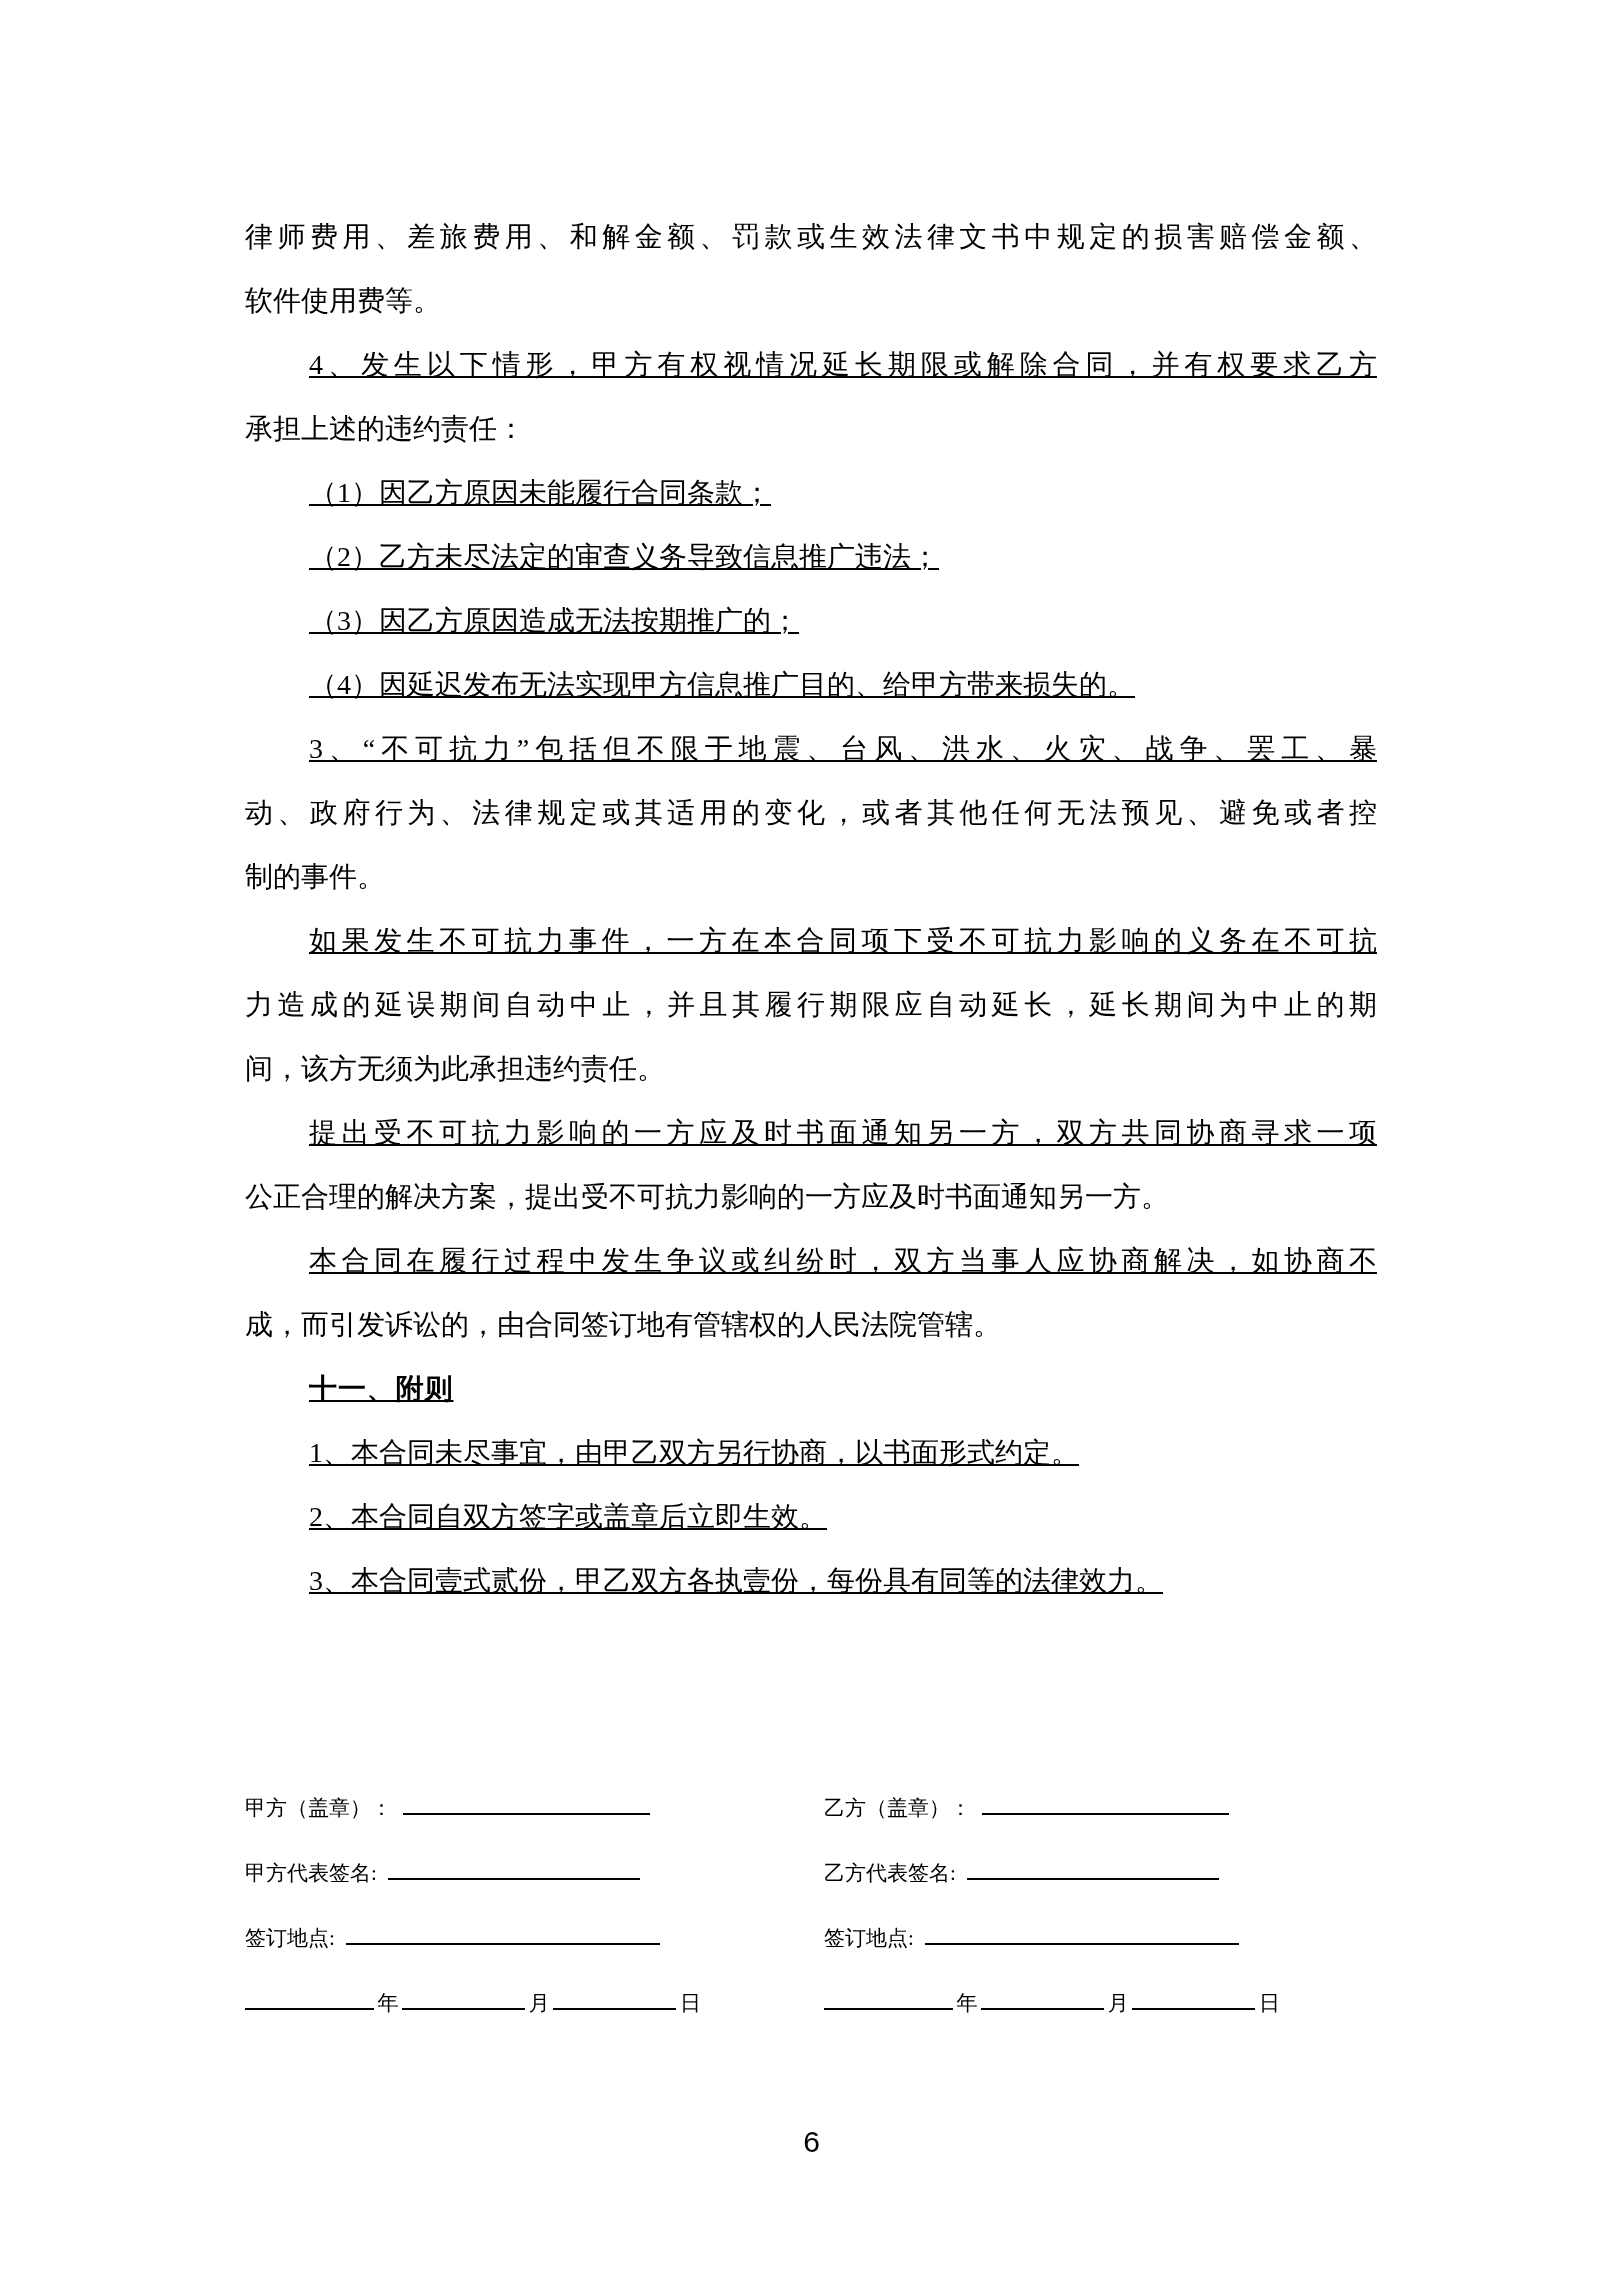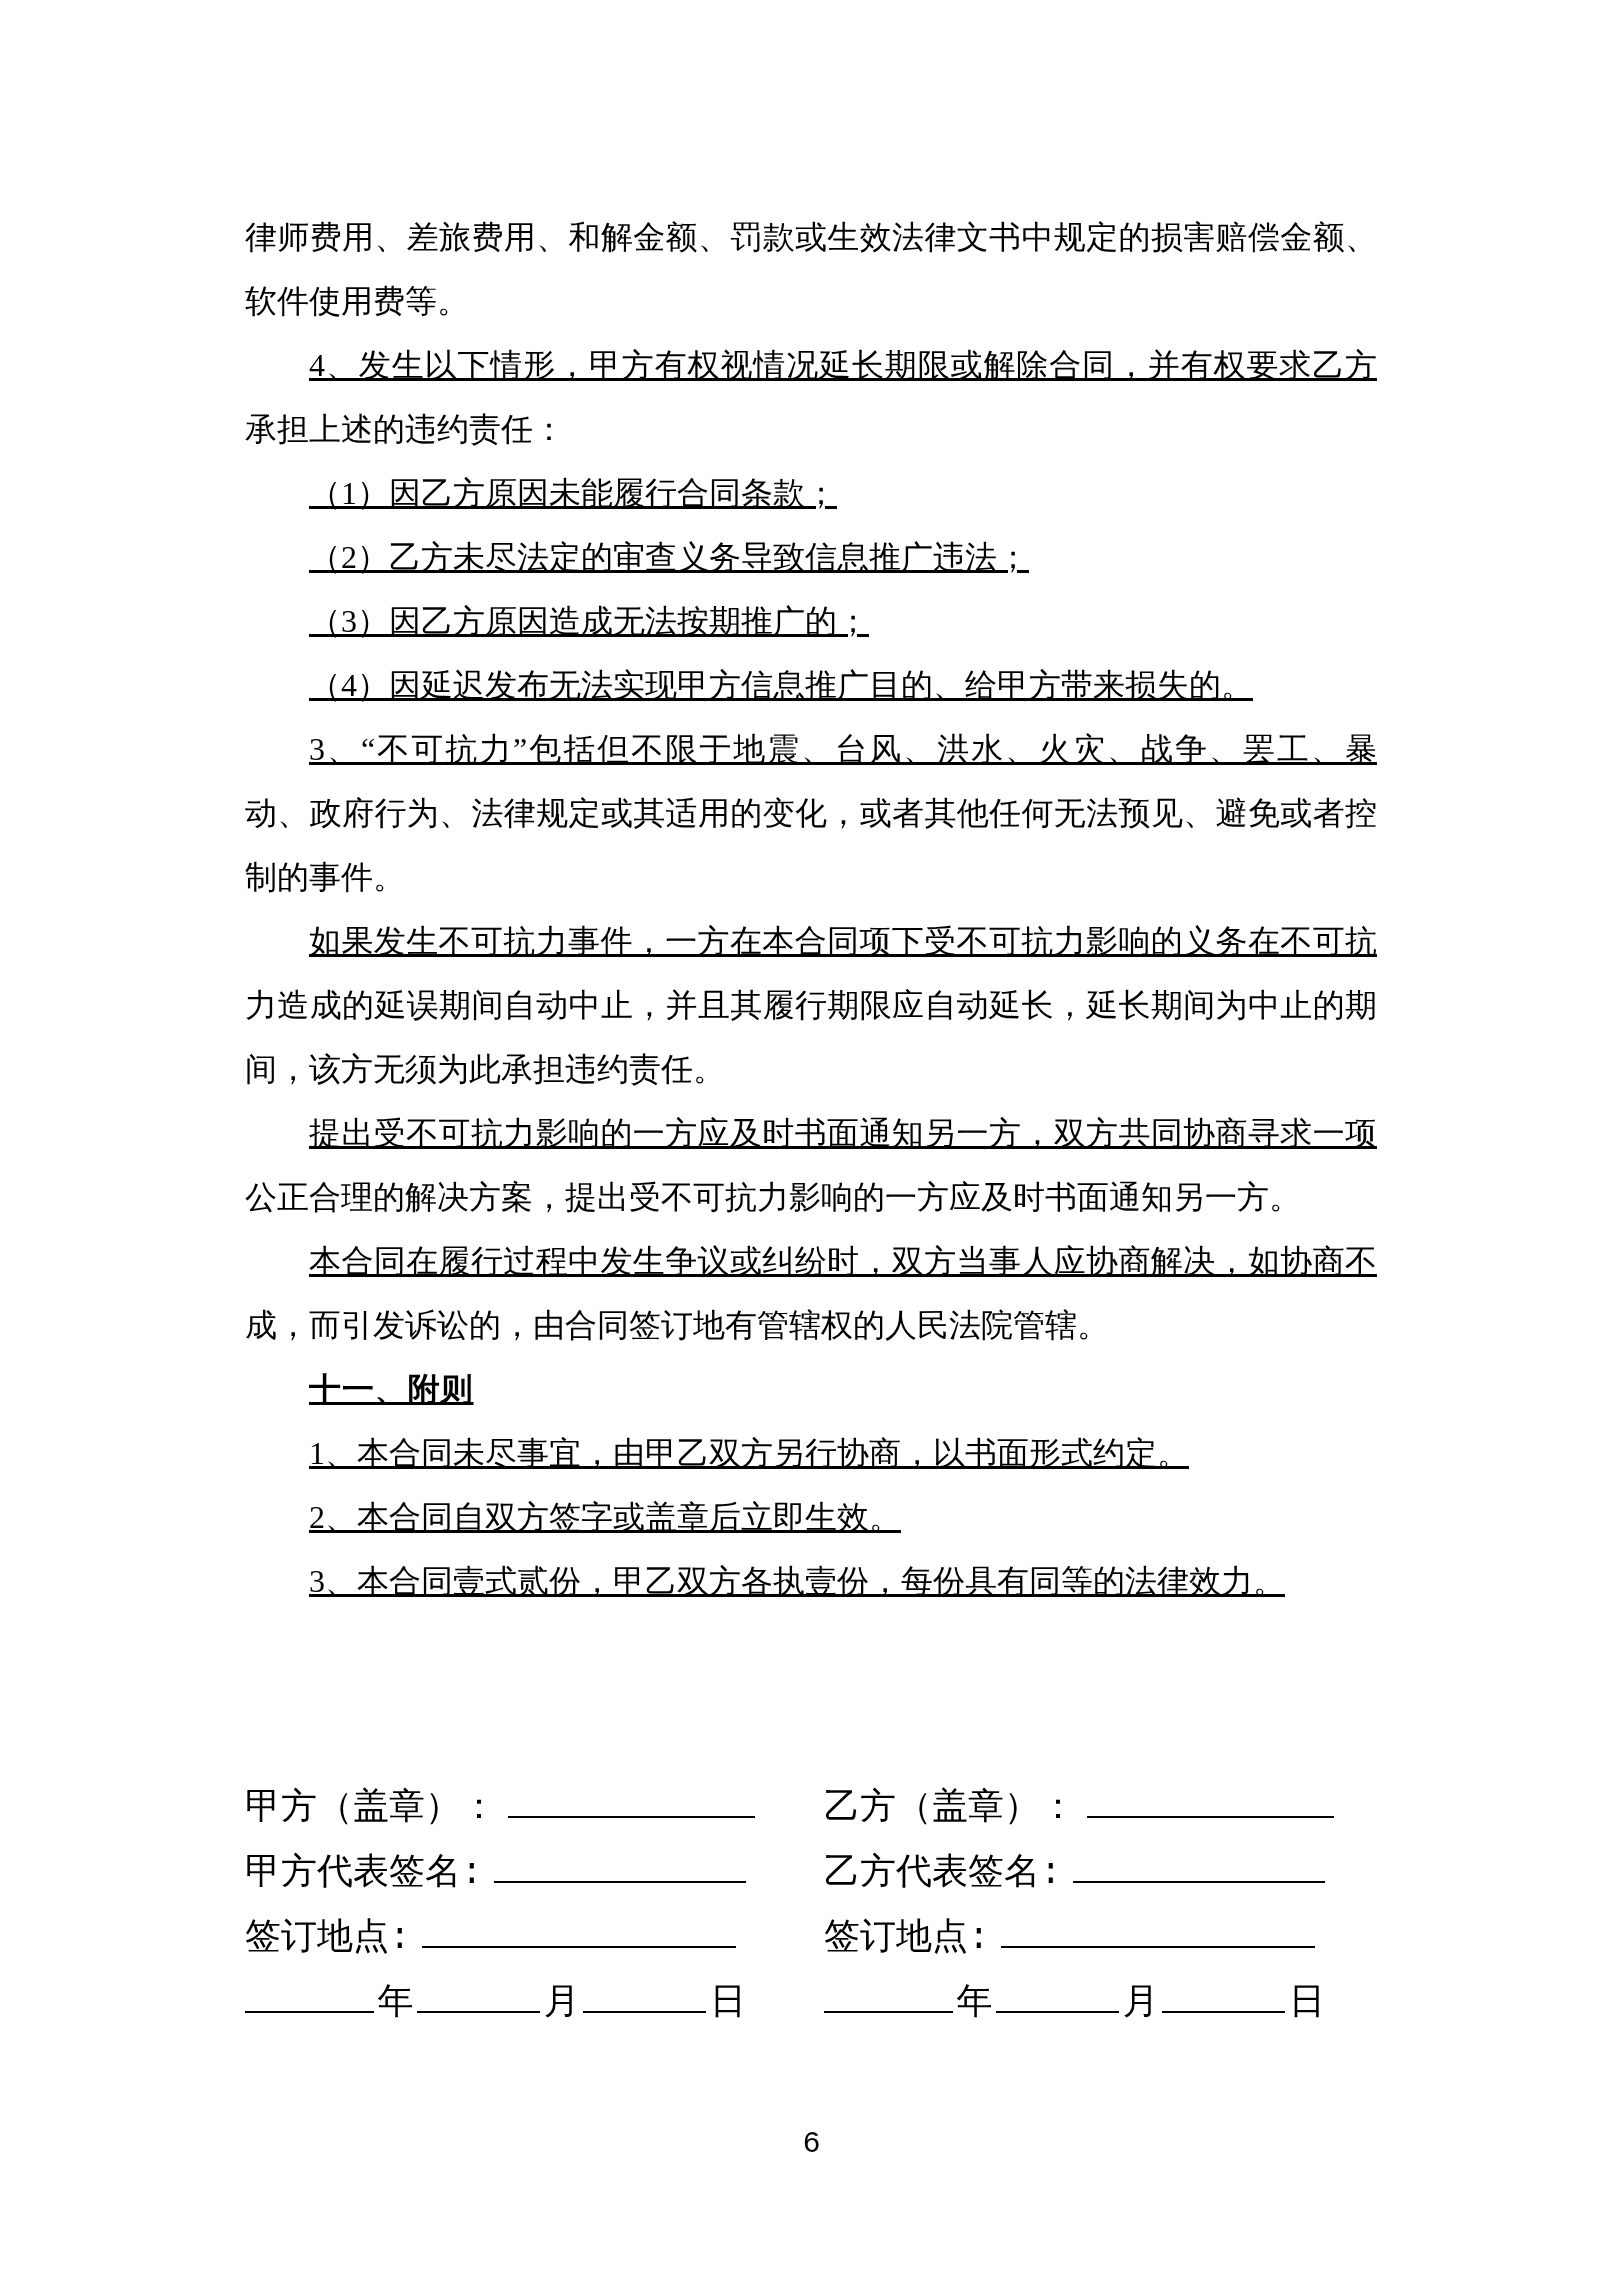--- a/index.html
+++ b/index.html
@@ -13,21 +13,21 @@
     overflow:hidden;
   }
   .body-text{
     position:absolute;
     left:245px;top:205px;
     width:1132px;
   }
   .line{
     height:64px;
     line-height:64px;
-    font-size:32px;
+    font-size:28px;
     white-space:nowrap;
     text-align:left;
   }
   .line.just{
     white-space:normal;
     text-align:justify;
     text-align-last:justify;
     text-justify:inter-character;
   }
   .line.indent{padding-left:64px;text-decoration:underline;}
@@ -39,23 +39,22 @@
   }
   .sig-block{
     position:absolute;
     left:245px;top:1776px;
     width:1132px;
   }
   .sig-row{
     position:relative;
     height:65px;
     line-height:65px;
-    font-size:36px;
+    font-size:21px;
     white-space:nowrap;
-    font-family:Liberation Mono, monospace;
   }
   .sig-col-left{position:absolute;left:0;top:0;}
   .sig-col-right{position:absolute;left:579px;top:0;}
   .ul{
     display:inline-block;
     border-bottom:2.7px solid #000;
     height:36px;
     margin-left:11px;
     vertical-align:baseline;
   }

